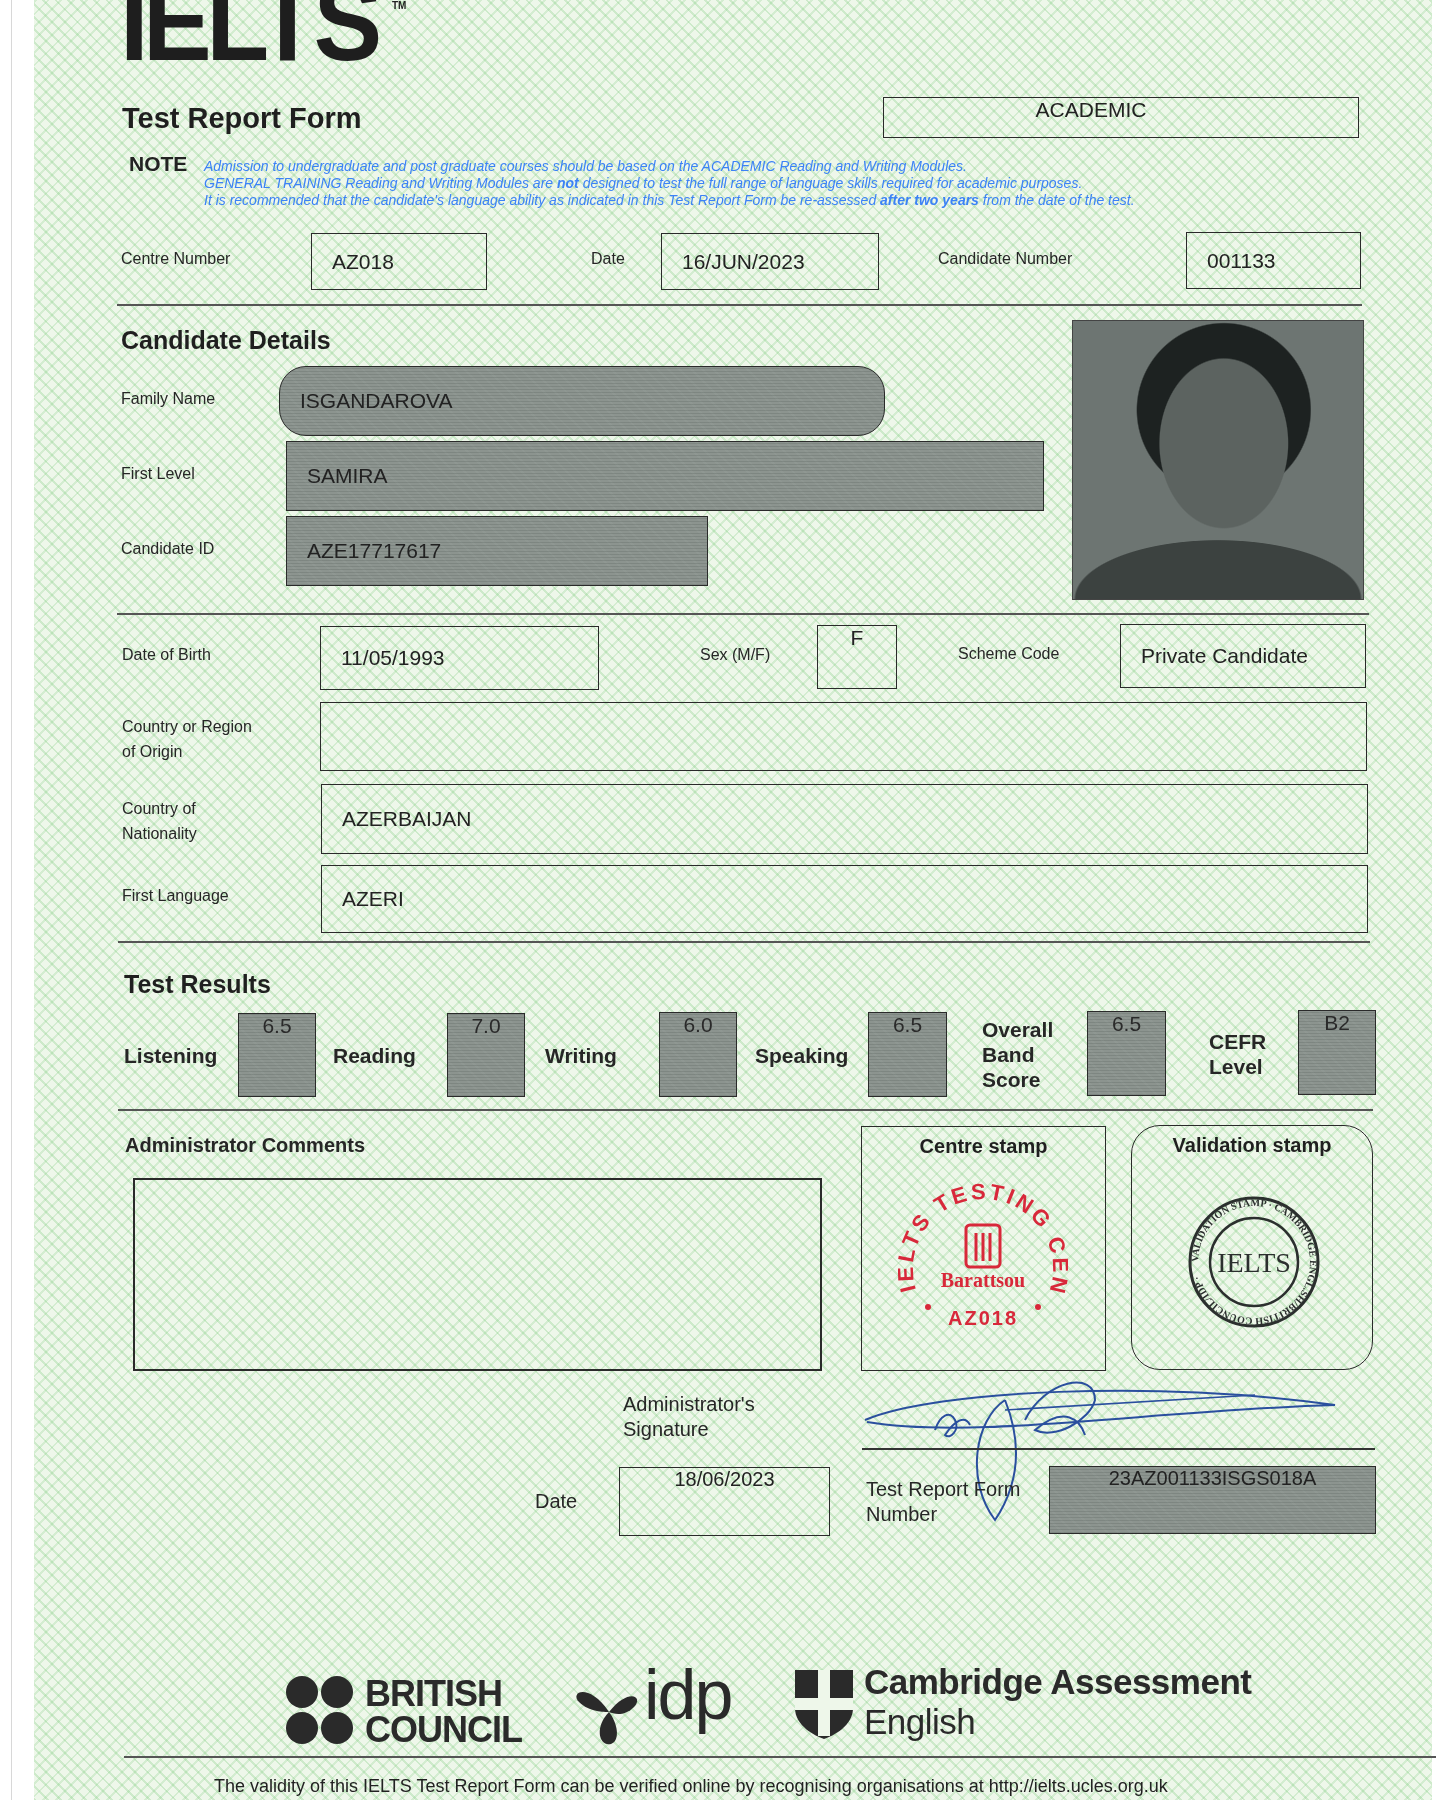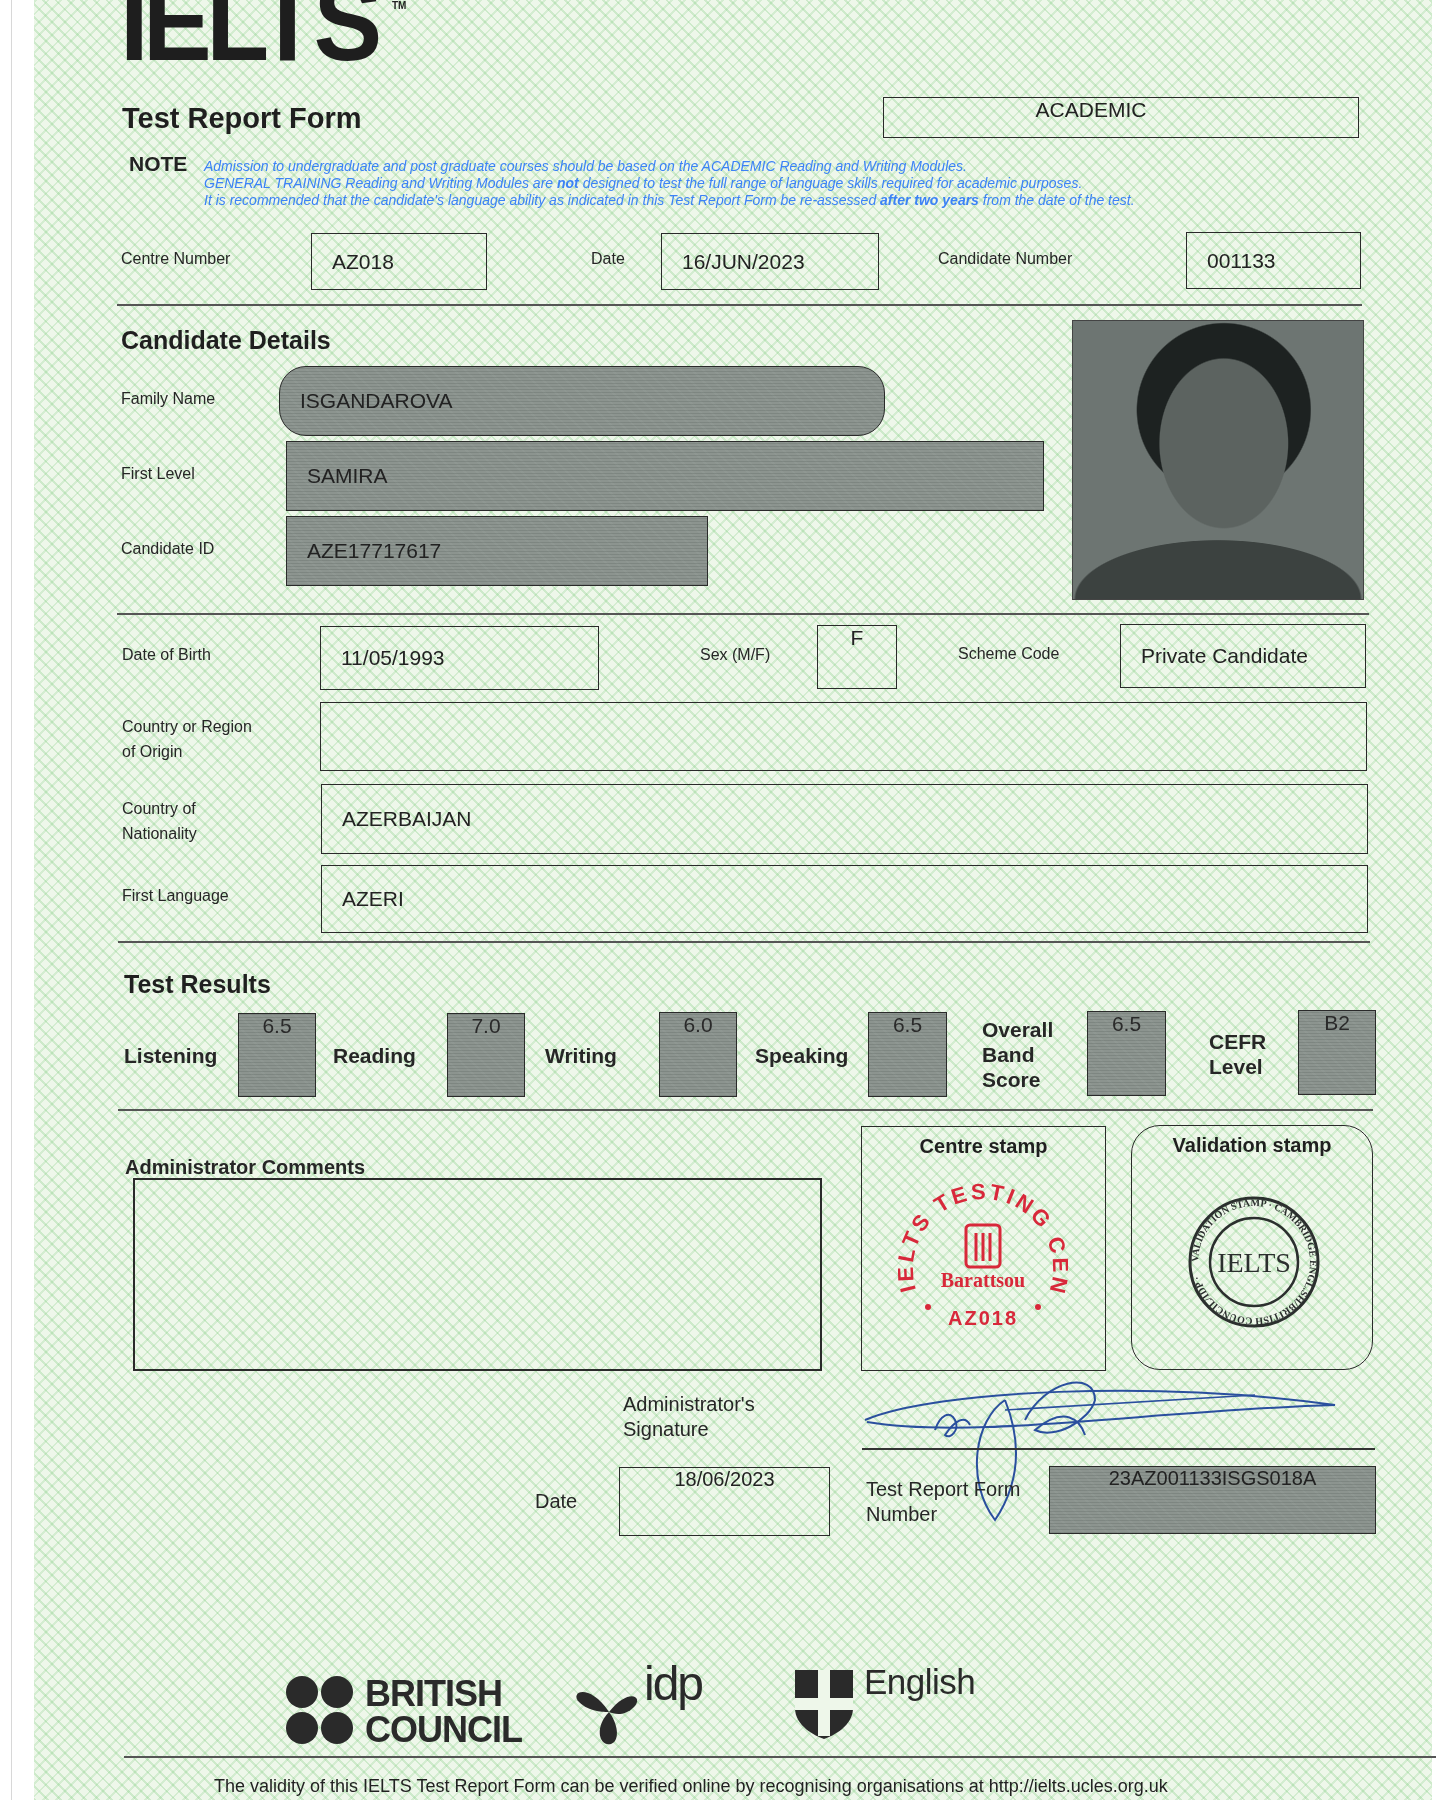--- a/index.html
+++ b/index.html
@@ -19,21 +19,21 @@
   .abs { position:absolute; }
   .logo-ielts { left:120px; top:-34px; font-size:112px; font-weight:bold; letter-spacing:-6px; color:#1e1e1e; line-height:1; transform:scaleX(0.92); transform-origin:left top; }
   .tm { left:392px; top:0px; font-size:10px; font-weight:bold; color:#222; }
   .h-title { left:122px; top:102px; font-size:29px; font-weight:bold; color:#1f1f1f; }
   .box { border:1.6px solid #2a2a2a; box-sizing:border-box; background:transparent; }
   .shaded { background-color:#8c948f;
     background-image: repeating-linear-gradient(0deg, rgba(60,70,65,0.18) 0 1px, transparent 1px 3px),
                       repeating-linear-gradient(45deg, rgba(160,170,165,0.15) 0 2px, transparent 2px 8px);
     border:1.6px solid #2a2a2a; box-sizing:border-box; }
   .lbl { font-size:16px; color:#262626; white-space:nowrap; }
-  .lbl-b { font-size:21px; font-weight:bold; color:#262626; white-space:nowrap;margin-top:22px; }
+  .lbl-b { font-size:21px; font-weight:bold; color:#262626; white-space:nowrap; }
   .val { font-size:21px; color:#222; white-space:nowrap; }
   .sec { font-size:25px; font-weight:bold; color:#1f1f1f; }
   .note-label { left:129px; top:152px; font-size:21px; font-weight:bold; color:#222; }
   .note-line { left:204px; font-size:14px; font-style:italic; color:#3b82f6; white-space:nowrap; }
   .divider { height:2px; background:#555; }
   .flex-center { display:flex; justify-content:center; }
   .flex-left { display:flex; align-items:center; padding-left:20px; box-sizing:border-box; }
   .score-label { font-size:21px; font-weight:bold; color:#262626; line-height:25px; }
   .score-val { font-size:21px; color:#2a2a2a; }
   .photo {
@@ -243,23 +243,24 @@
 </div>
 <div class="abs logo-text" style="left:365px;top:1676px;font-size:36px;letter-spacing:-1px;">
   <div>BRITISH</div>
   <div>COUNCIL</div>
 </div>
 <svg class="abs" style="left:569px;top:1672px;" width="80" height="80" viewBox="0 0 80 80">
   <path d="M 40 40 C 20 10, 0 20, 10 30 C 20 40, 35 40, 40 40 Z" fill="#2a2a2a"></path>
   <path d="M 40 40 C 60 15, 75 25, 65 35 C 55 45, 45 42, 40 40 Z" fill="#2a2a2a"></path>
   <path d="M 40 40 C 25 55, 30 75, 42 72 C 52 68, 48 50, 40 40 Z" fill="#2a2a2a"></path>
 </svg>
-<div class="abs logo-text" style="left:644px;top:1660px;font-size:48px;font-weight:normal;letter-spacing:-2px;">idp</div>
+<div class="abs logo-text" style="left:644px;top:1660px;font-size:70px;font-weight:normal;letter-spacing:-2px;">idp</div>
 <svg class="abs" style="left:793px;top:1668px;" width="62" height="72" viewBox="0 0 62 72">
   <path d="M 2 2 L 60 2 L 60 40 C 60 58, 40 68, 31 71 C 22 68, 2 58, 2 40 Z" fill="#2a2a2a"></path>
   <rect x="25" y="2" width="12" height="66" fill="#eef7ea"></rect>
   <rect x="2" y="30" width="58" height="12" fill="#eef7ea"></rect>
 </svg>
 <div class="abs logo-text" style="left:864px;top:1662px;font-size:35px;font-weight:bold;line-height:40px;letter-spacing:-0.5px;">
+  <div>Cambridge Assessment</div>
   <div style="font-weight:normal;">English</div>
 </div>
 <div class="abs divider" style="left:124px;top:1756px;width:1312px;"></div>
 <div class="abs footer-text" style="left:214px;top:1776px;">The validity of this IELTS Test Report Form can be verified online by recognising organisations at http://ielts.ucles.org.uk</div>
 
 </body></html>

